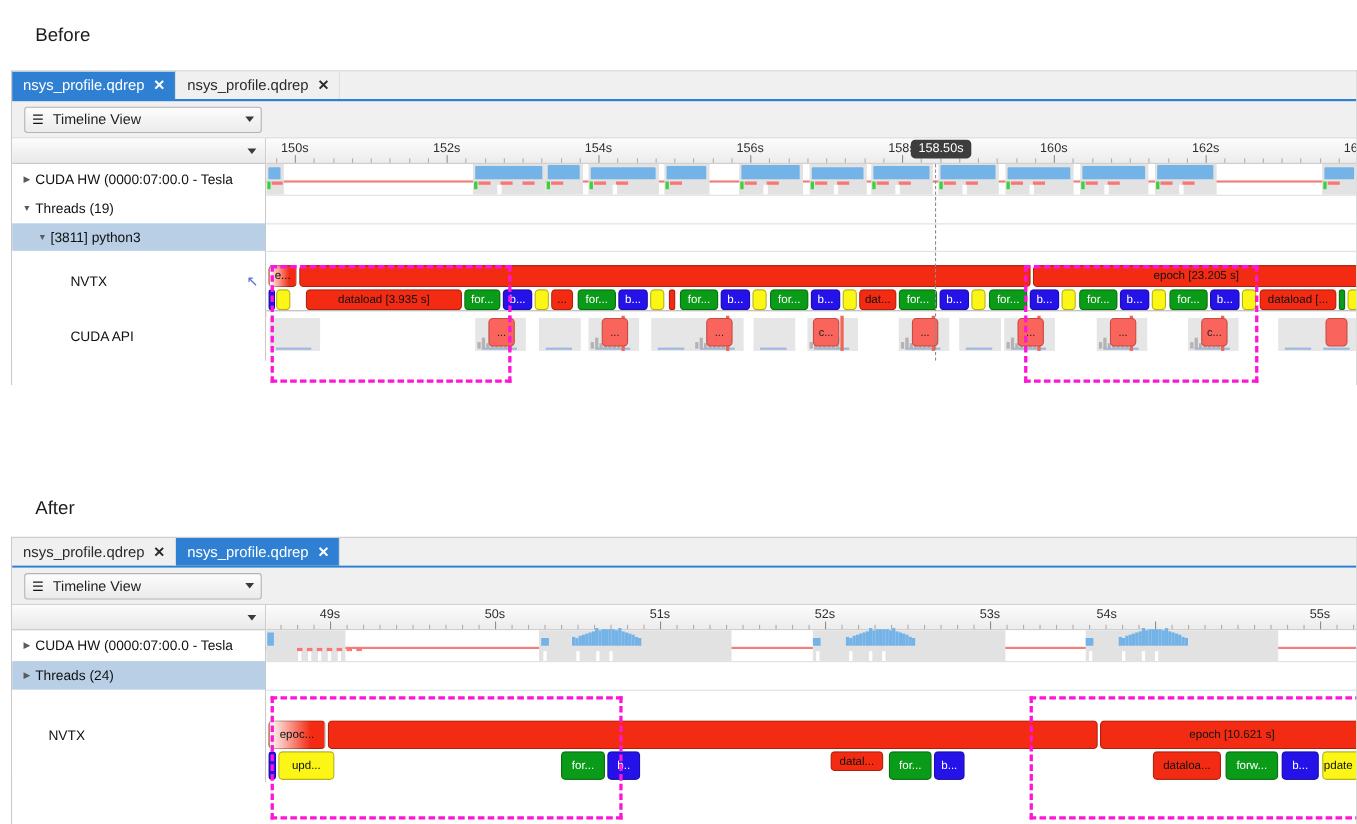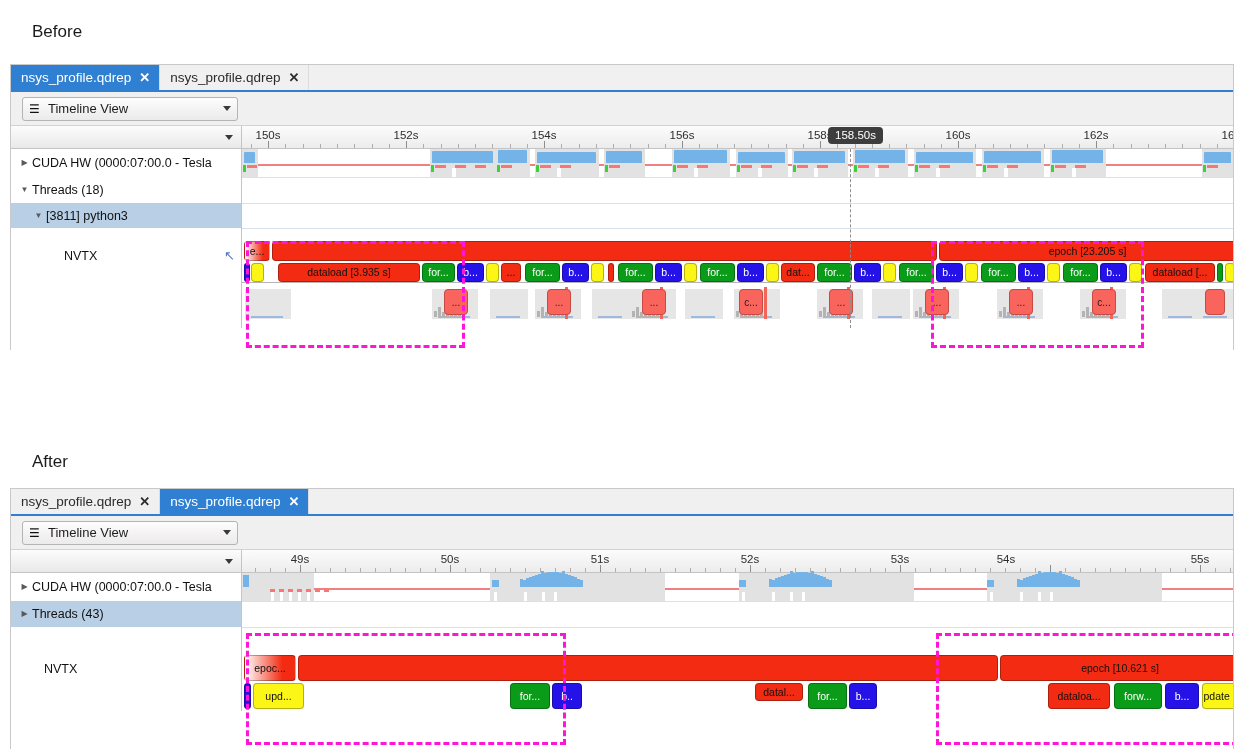--- a/index.html
+++ b/index.html
@@ -271,29 +271,32 @@
       <div class="tree-pane">
         <div class="tree-header">
           <span class="caret"></span>
         </div>
         <div class="tree-row" style="height:28px;padding-left:6px;">
           <span class="twisty">▶</span>
           <span class="row-text">CUDA HW (0000:07:00.0 - Tesla</span>
         </div>
         <div class="tree-row" style="height:26px;padding-left:6px;">
           <span class="twisty">▼</span>
-          <span class="row-text">Threads (18)</span>
+          <span class="row-text">Threads (19)</span>
         </div>
         <div class="tree-row selected" style="height:25px;padding-left:20px;">
           <span class="twisty">▼</span>
           <span class="row-text">[3811] python3</span>
         </div>
         <div class="tree-row" style="height:55px;padding-left:53px;">
           <span class="row-text">NVTX</span>
           <span class="resize-arrow">↗</span>
+        </div>
+        <div class="tree-row" style="height:45px;padding-left:53px;">
+          <span class="row-text">CUDA API</span>
         </div>
       </div>
 
       <div class="timeline-pane">
 
         <div class="ruler" id="ruler-before">
             <div class="tick-label" style="left: 26px;">150s</div>
             <div class="major-tick" style="left: 26px;"></div>
             <div class="minor-tick" style="left: 43.25px;"></div>
             <div class="minor-tick" style="left: 60.5px;"></div>
@@ -622,21 +625,21 @@
       <div class="tree-pane">
         <div class="tree-header">
           <span class="caret"></span>
         </div>
         <div class="tree-row" style="height:28px;padding-left:6px;">
           <span class="twisty">▶</span>
           <span class="row-text">CUDA HW (0000:07:00.0 - Tesla</span>
         </div>
         <div class="tree-row selected" style="height:26px;padding-left:6px;">
           <span class="twisty">▶</span>
-          <span class="row-text">Threads (43)</span>
+          <span class="row-text">Threads (24)</span>
         </div>
         <div class="tree-row" style="height:84px;padding-left:33px;">
           <span class="row-text">NVTX</span>
         </div>
       </div>
 
       <div class="timeline-pane">
         <div class="ruler" id="ruler-after">
             <div class="tick-label" style="left: 58px;">49s</div>
             <div class="major-tick" style="left: 58px;"></div>

